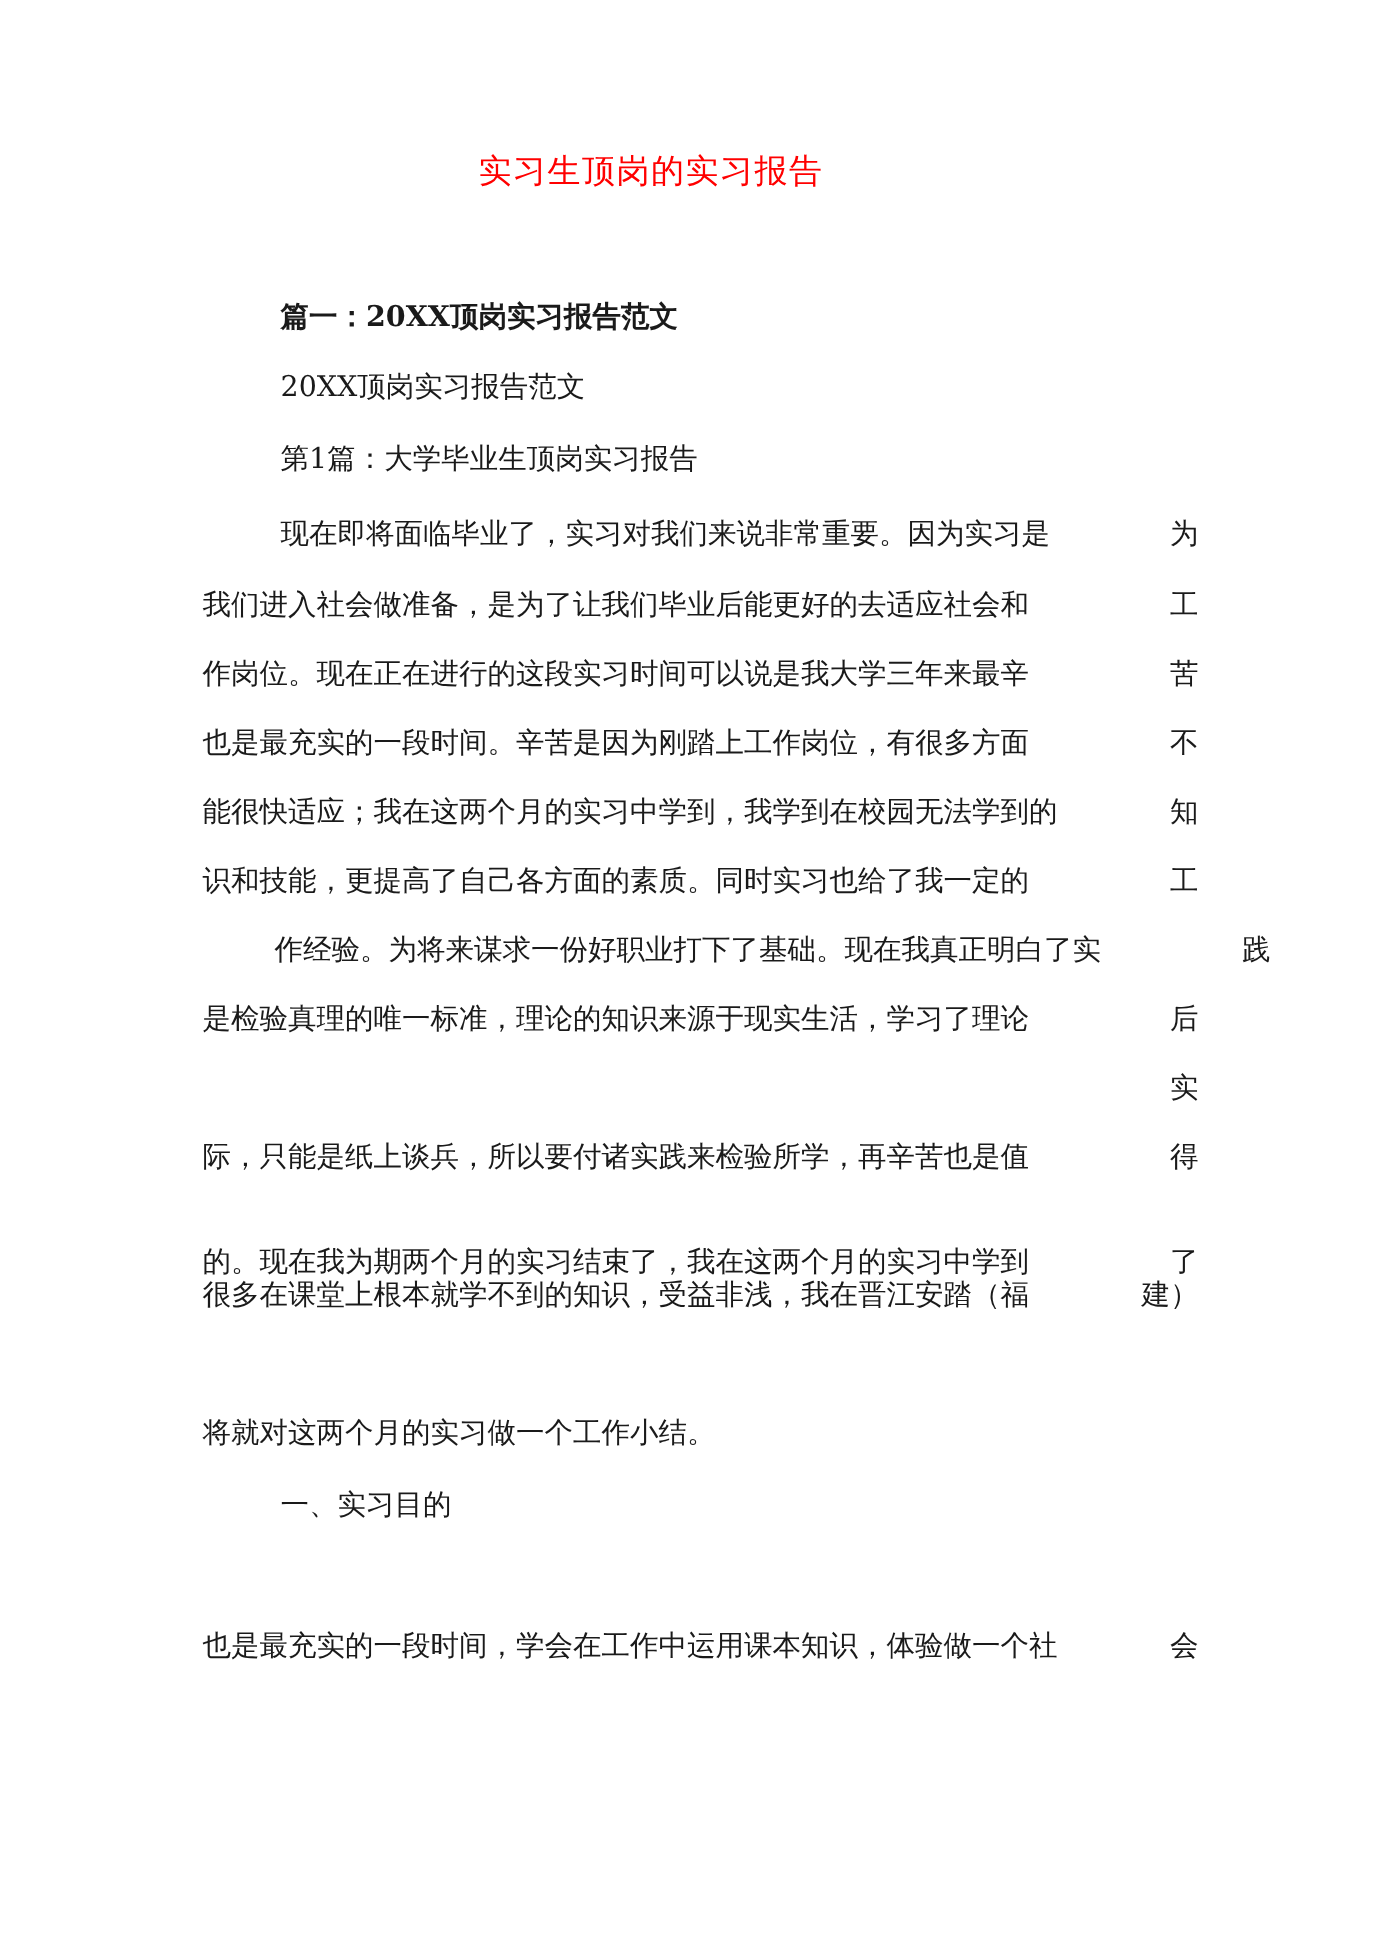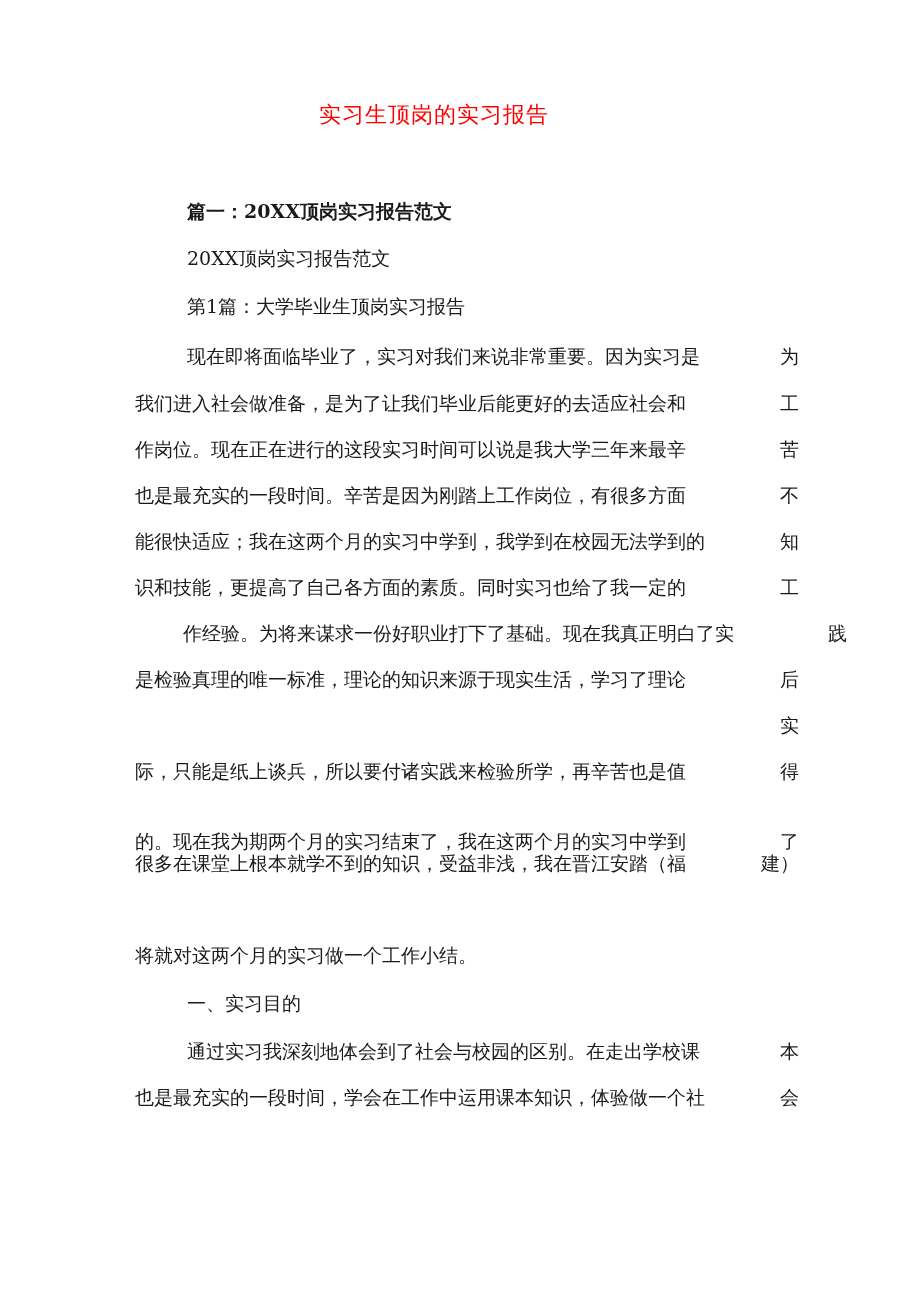--- a/index.html
+++ b/index.html
@@ -80,21 +80,17 @@
   </div>
   <div class="line" style="top:942px;">
     <span class="main">将就对这两个月的实习做一个工作小结。</span>
     <span class="tail"></span>
   </div>
 
   <div class="line indent" style="top:990px;">
     <span class="main">一、实习目的</span>
   </div>
 
-  <div class="line indent" style="top:1038px;">
-    <span class="main">通过实习我深刻地体会到了社会与校园的区别。在走出学校课</span>
-    <span class="tail">本</span>
-  </div>
   <div class="line" style="top:1084px;">
     <span class="main">也是最充实的一段时间，学会在工作中运用课本知识，体验做一个社</span>
     <span class="tail">会</span>
   </div>
 </div>
 
 </body></html>

